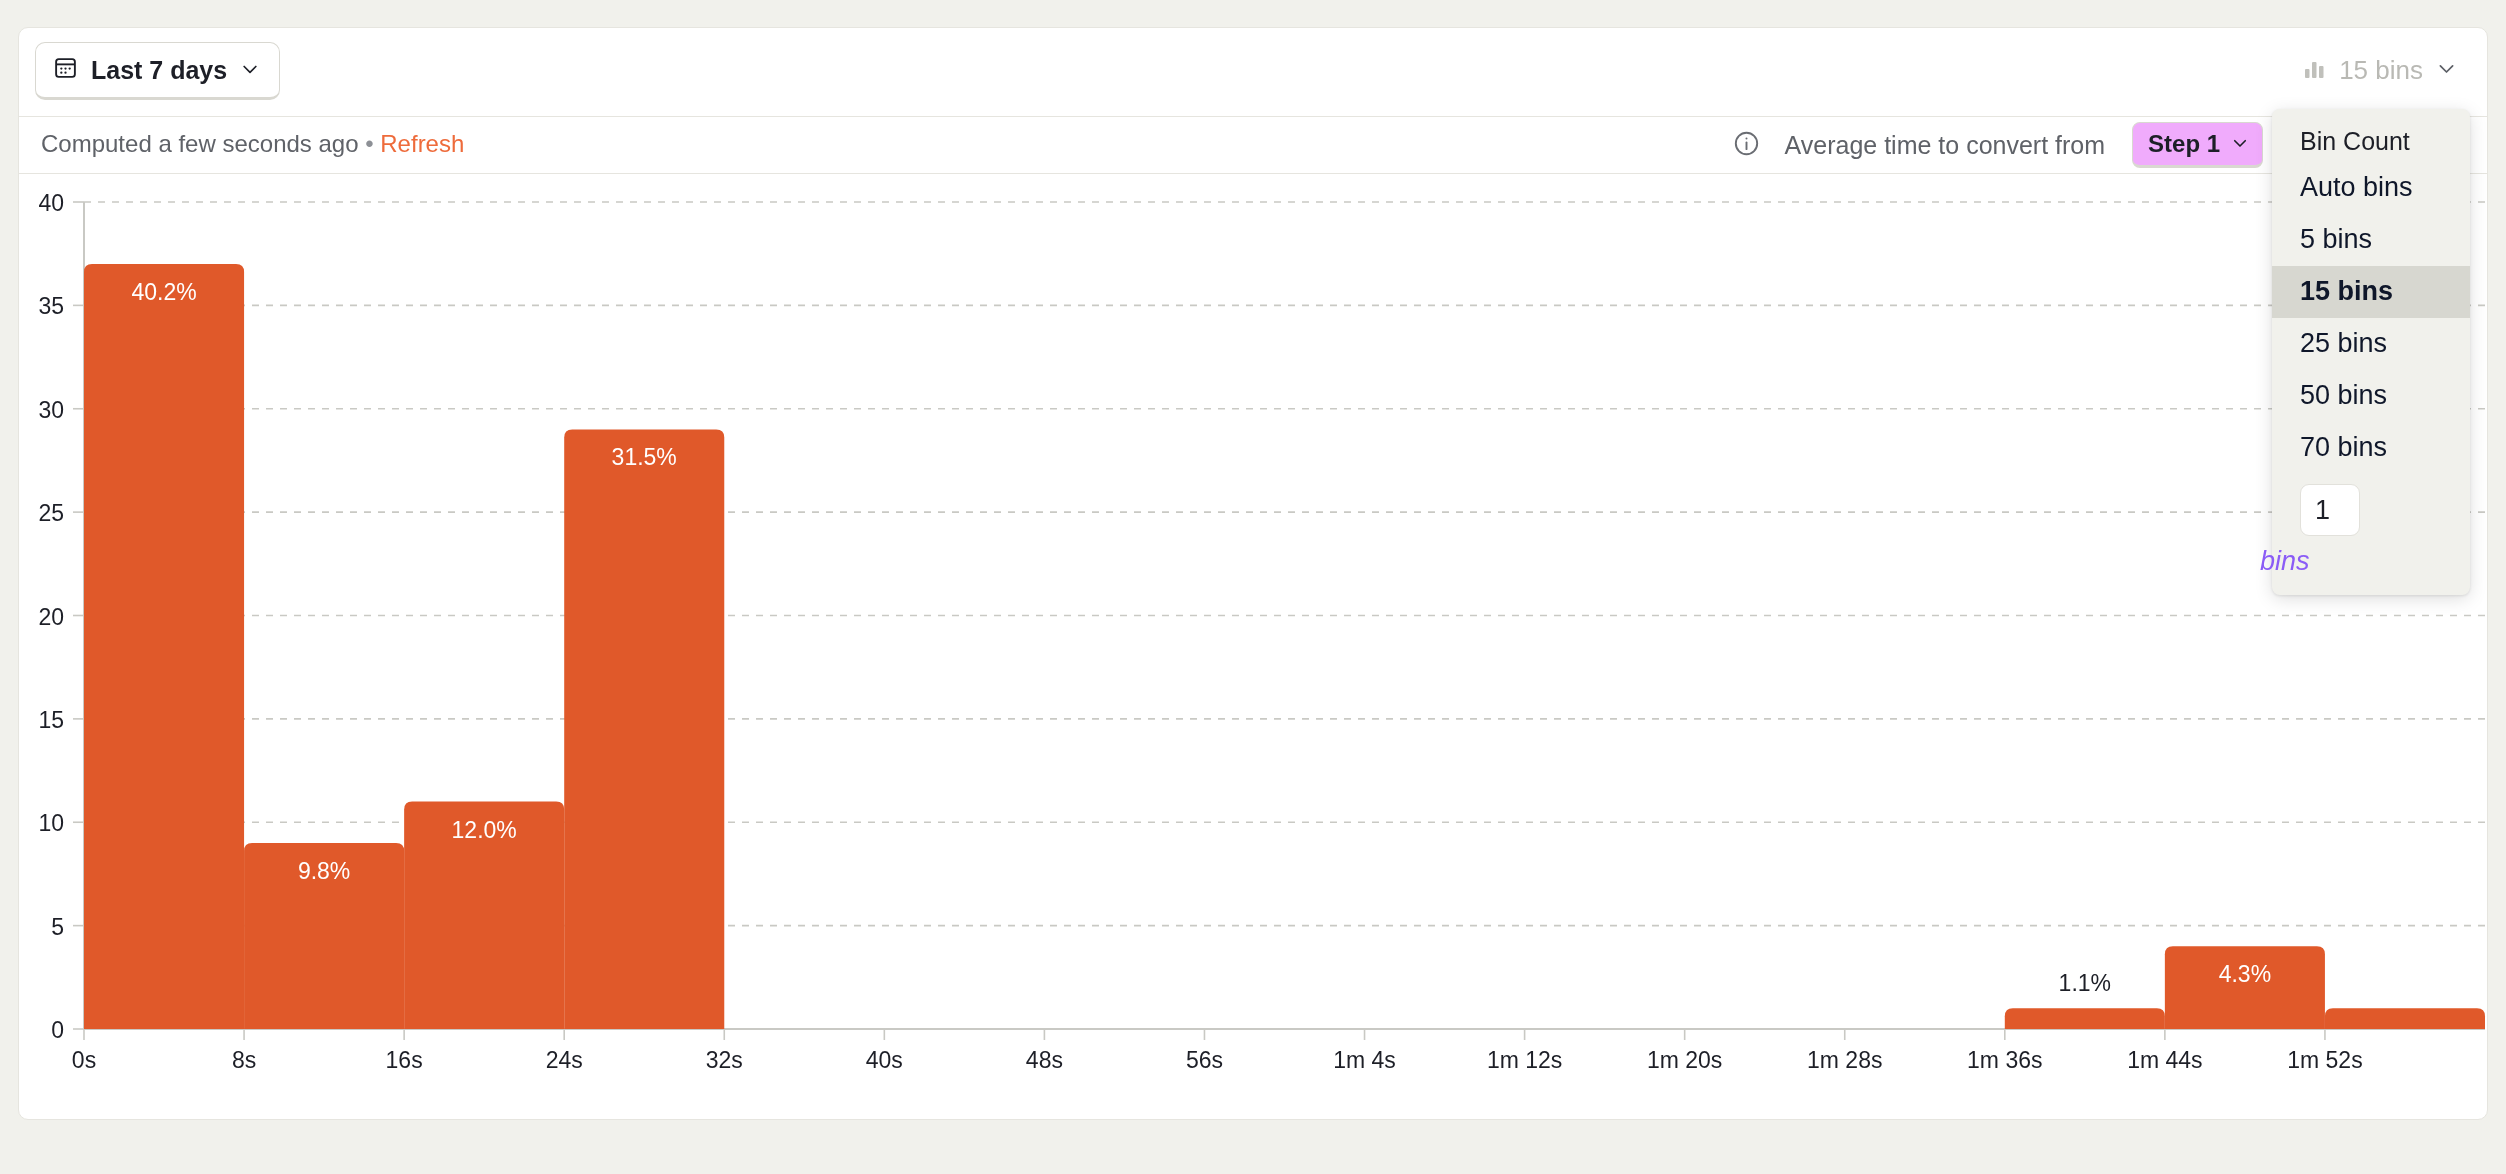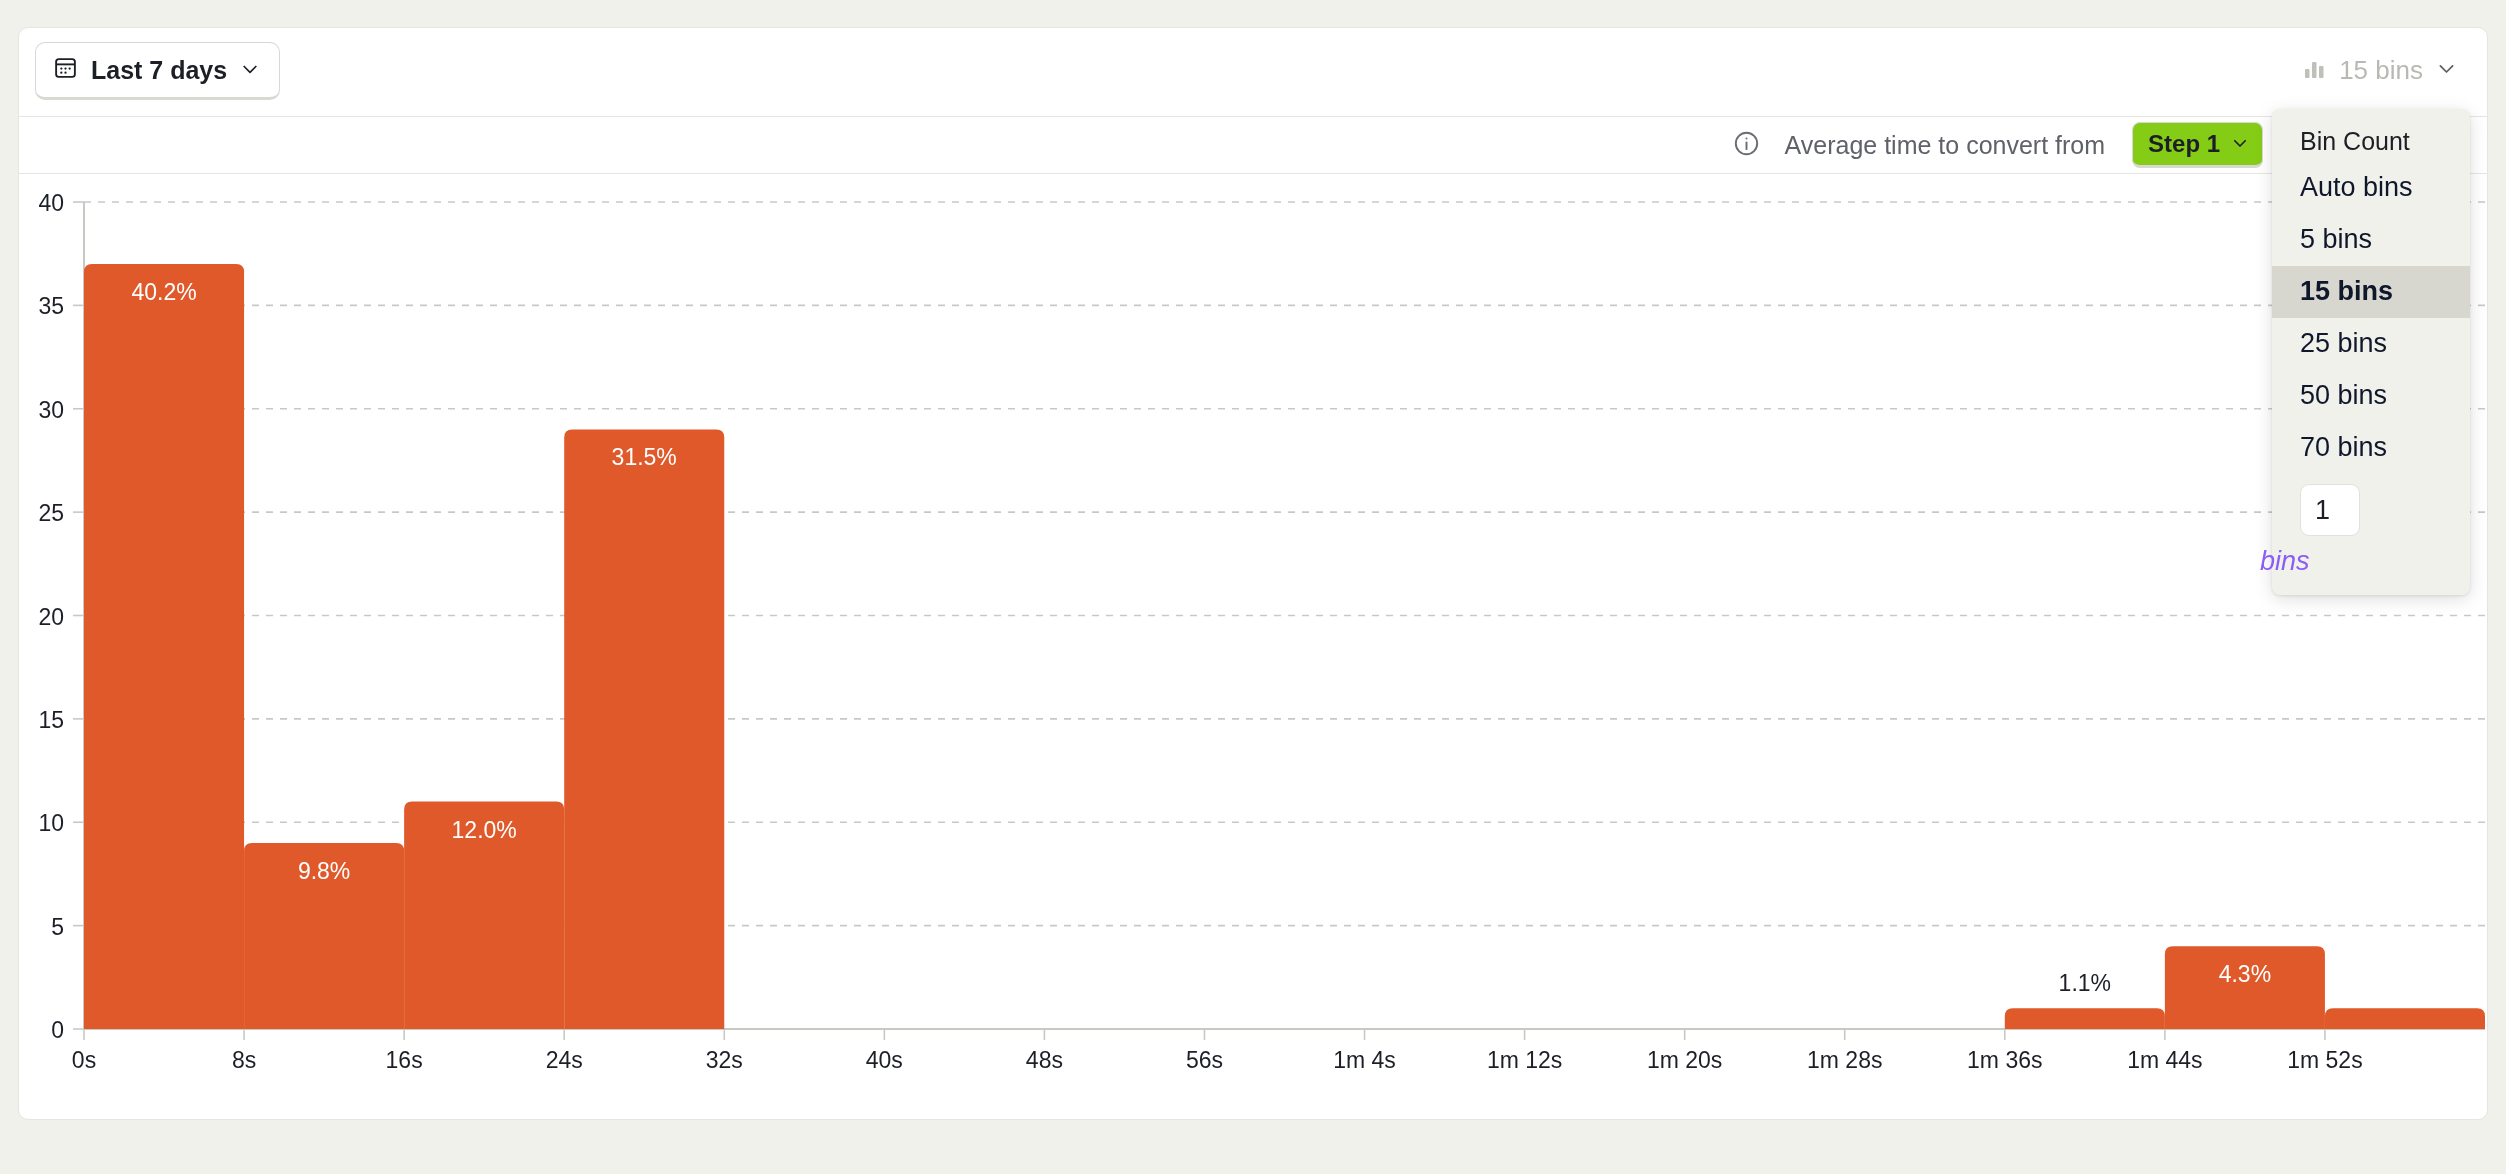--- a/index.html
+++ b/index.html
@@ -93,21 +93,21 @@
   }
   .info-icon { margin-right: 13px; display:block; }
   .avg-label { font-size: 25px; color: #5F6268; }
   .step-select {
     margin-left: 15px;
     height: 46px;
     display: flex;
     align-items: center;
     gap: 11px;
     padding: 0 13px 0 15px;
-    background: #84cc16;
+    background: #f0abfc;
     border: 1px solid #D9D8D1;
     border-bottom-width: 3px;
     border-radius: 8px;
     font-size: 24px;
     font-weight: bold;
     color: #1D1F27;
     cursor: pointer;
   }
   .to-word { font-size: 25px; color: #5F6268; margin-left: 15px; }
 
@@ -200,20 +200,25 @@
         <span>15 bins</span>
         <span>
           <svg width="21" height="21" viewBox="0 0 24 24" fill="none" stroke="#5C5F66" stroke-width="2" stroke-linecap="round" stroke-linejoin="round">
             <polyline points="5,9 12,16 19,9"></polyline>
           </svg>
         </span>
       </div>
     </div>
 
     <div class="subheader">
+      <div class="computed">
+        <span>Computed a few seconds ago</span>
+        <span class="dot">•</span>
+        <span class="refresh">Refresh</span>
+      </div>
 
       <div class="avg-group">
         <span class="info-icon">
           <svg width="27" height="27" viewBox="0 0 24 24" fill="none" stroke="#6A6D73" stroke-width="1.7">
             <circle cx="12" cy="12" r="9.5"></circle>
             <line x1="12" y1="11" x2="12" y2="17" stroke-linecap="round"></line>
             <circle cx="12" cy="7.6" r="0.9" fill="#6A6D73" stroke="none"></circle>
           </svg>
         </span>
         <span class="avg-label">Average time to convert from</span>

